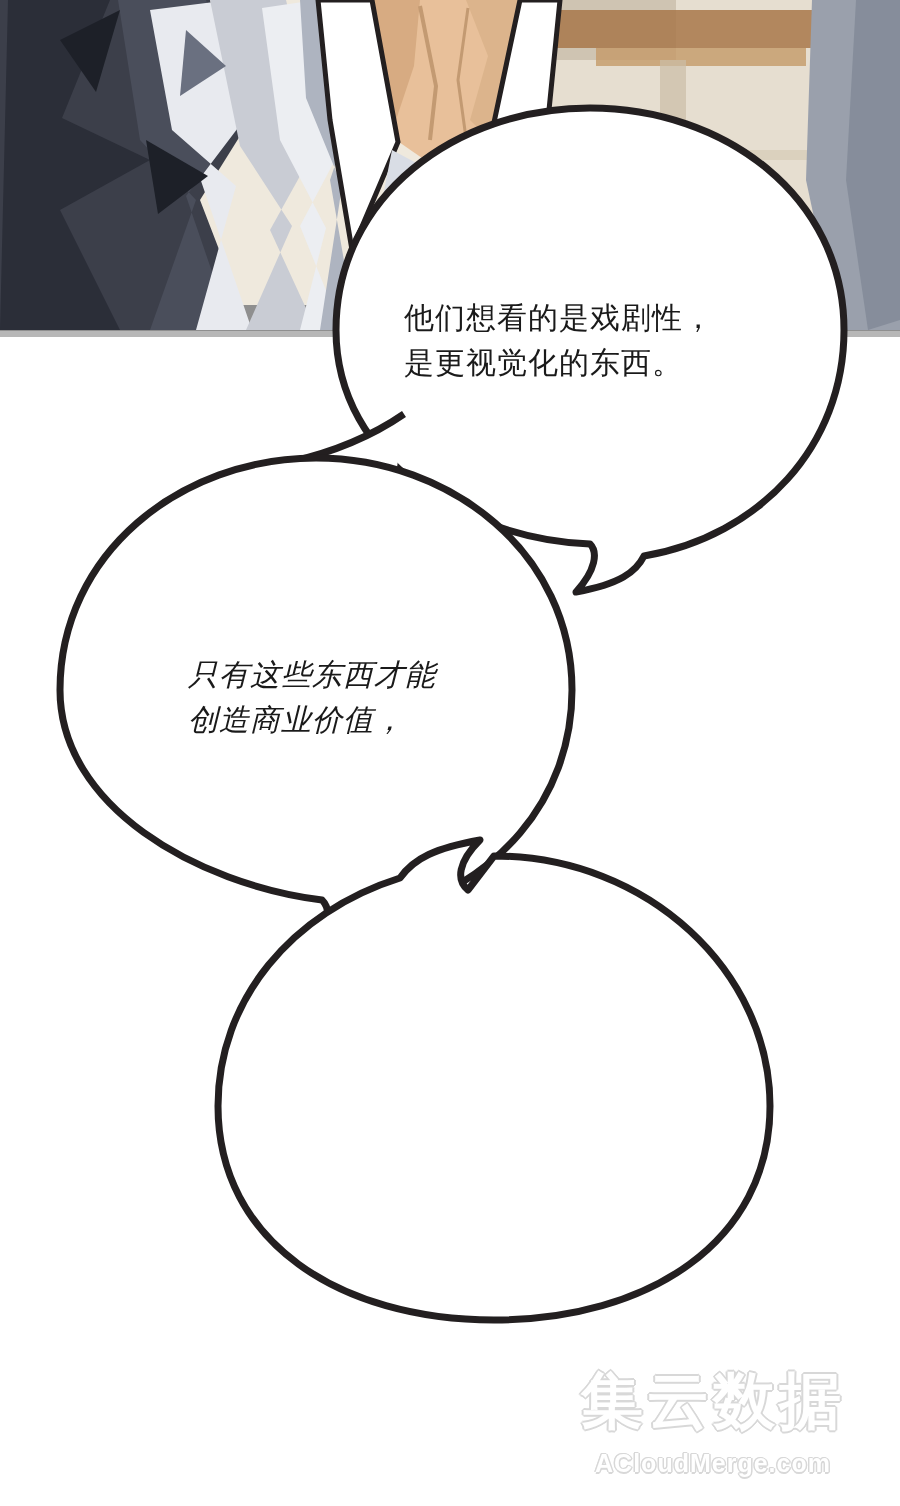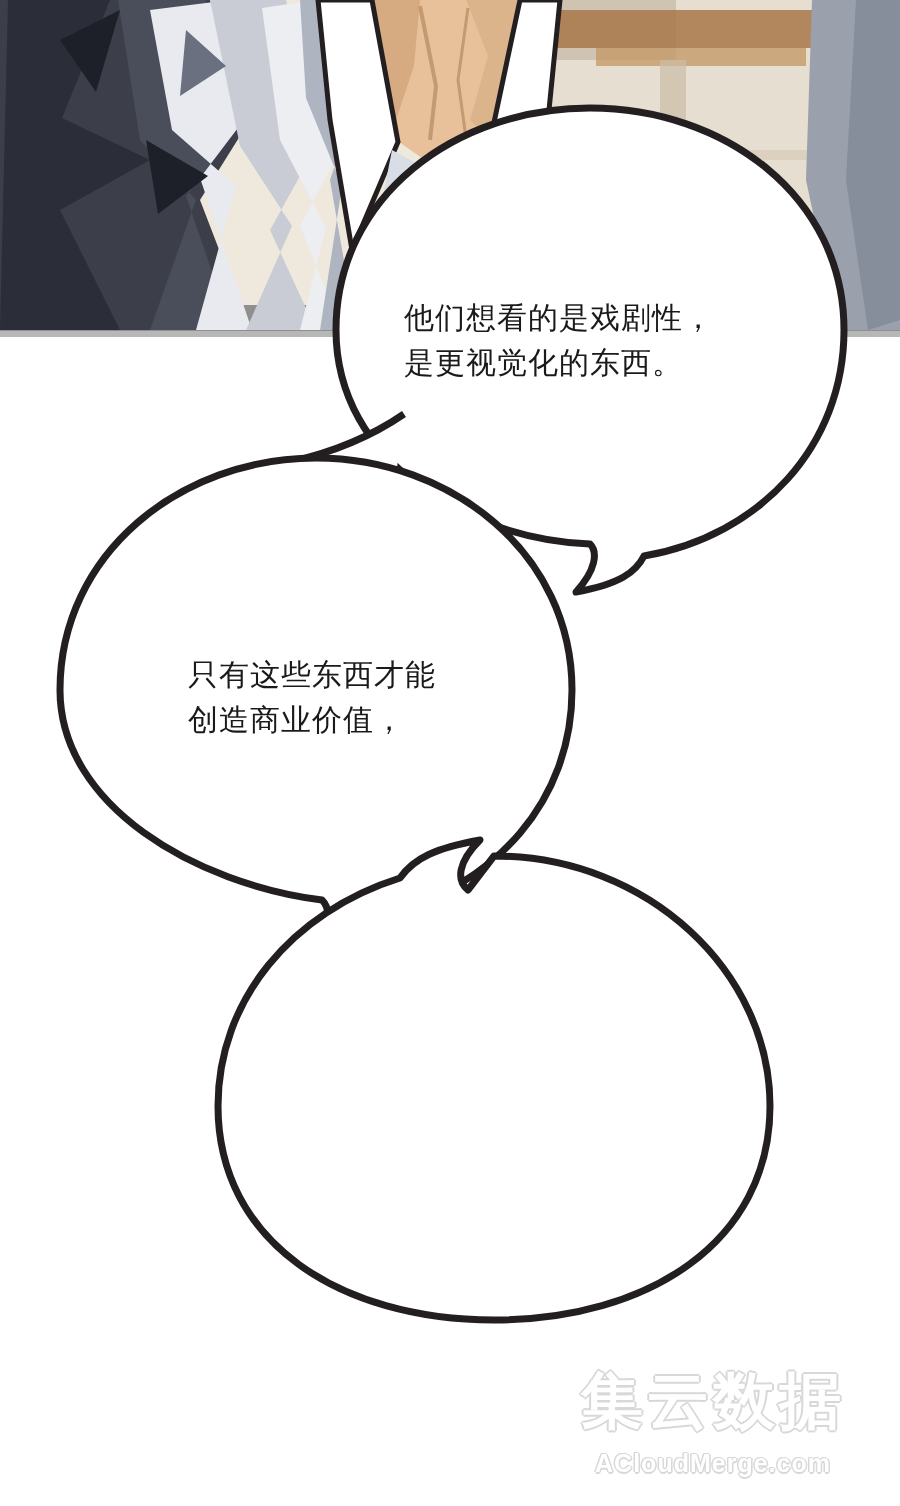--- a/index.html
+++ b/index.html
@@ -35,20 +35,21 @@
   }
   #bubble-text-1 {
     left: 404px;
     top: 295px;
     width: 380px;
   }
   #bubble-text-2 {
     left: 188px;
     top: 652px;
     width: 360px;
+    font-style: italic;
   }
   #bubble-text-3 {
     left: 378px;
     top: 1050px;
     width: 360px;
   }
   .watermark {
     position: absolute;
     left: 513px;
     top: 1368px;

